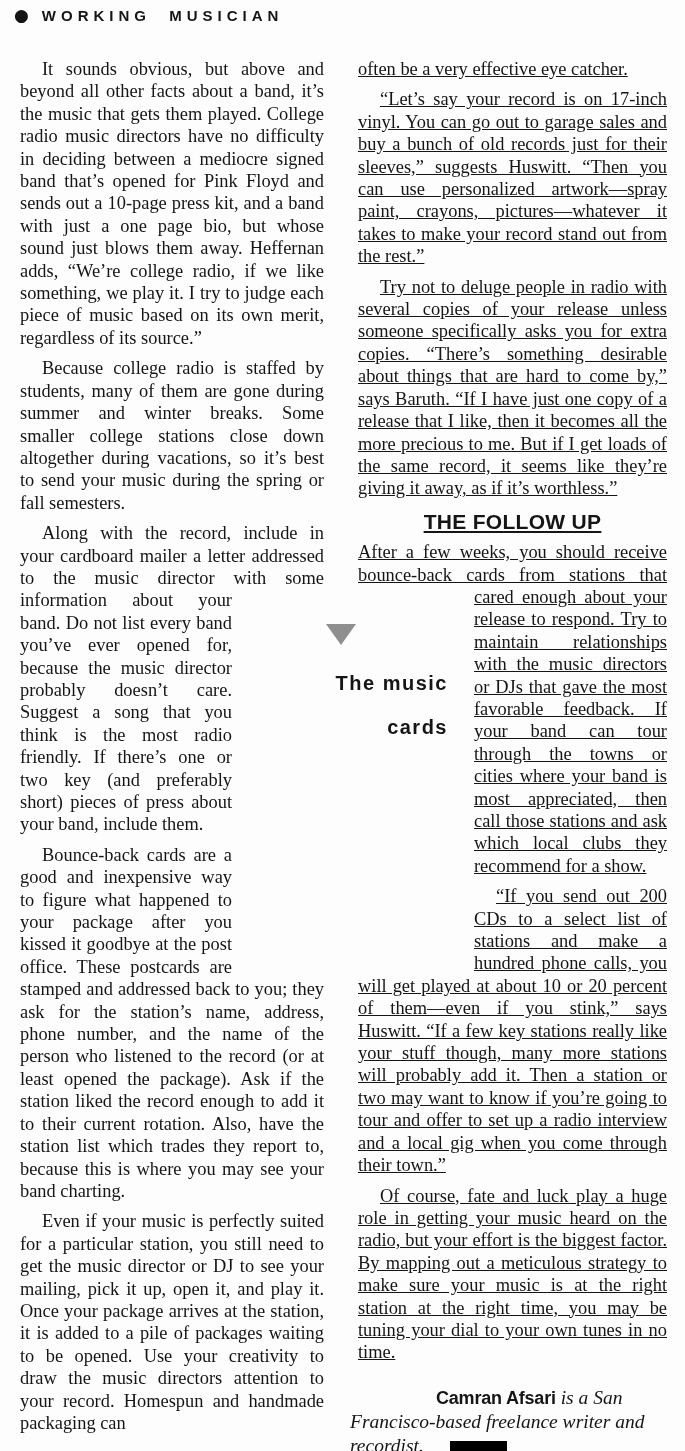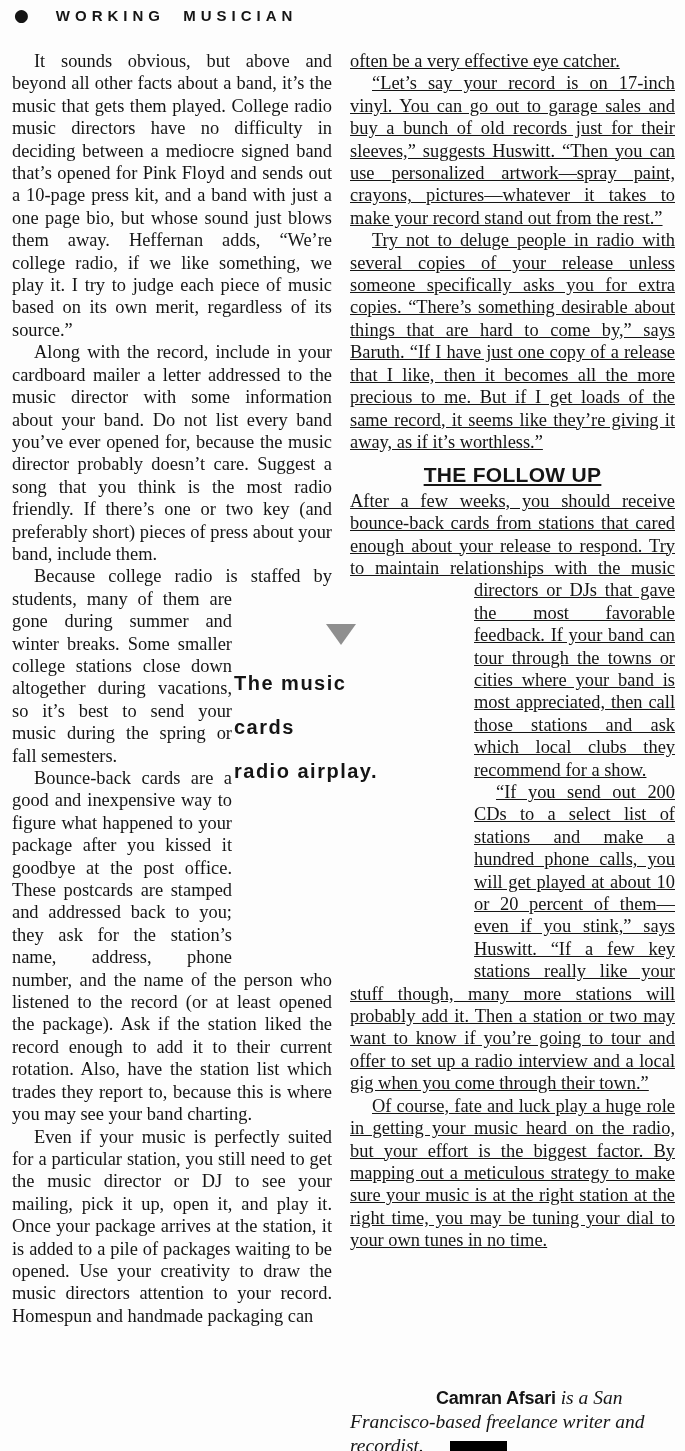--- a/index.html
+++ b/index.html
@@ -6,46 +6,46 @@
   .page{
     position:relative;width:685px;height:1451px;margin:0 auto;
     background:#fdfdfd;overflow:hidden;color:#151515;
     -webkit-hyphens:auto;hyphens:auto;
   }
   
   .header{position:absolute;left:14px;top:7px;display:flex;align-items:center;gap:13px;}
   .header .bullet{font-size:17px;line-height:1;font-family:"DejaVu Sans",sans-serif;}
   .header .title{
     font-family:"Liberation Sans",sans-serif;font-weight:bold;font-size:15px;
-    letter-spacing:5px;word-spacing:9px;white-space:nowrap;margin-left:14px;
+    letter-spacing:5px;word-spacing:9px;white-space:nowrap;
   }
   
   .col{
     position:absolute;top:50px;
     font-family:"Liberation Serif",serif;font-size:18.4px;line-height:22.4px;
     text-align:justify;
   }
   #left-col{left:12px;width:320px;}
   #right-col{left:350px;width:325px;text-decoration:underline;}
-  .col p{margin:0;text-indent:22px;}
+  .col p{margin:8px;text-indent:22px;}
   .col p.noind{text-indent:0;}
   
   .pushR{float:right;width:0;height:556px;}
   .gapR{float:right;clear:right;width:100px;height:356px;}
   .pushL{float:left;width:0;height:546px;}
   .gapL{float:left;clear:left;width:124px;height:368px;}
   
   .follow-heading{
     font-family:"Liberation Sans",sans-serif;font-weight:bold;font-size:21px;
     letter-spacing:.3px;margin:11px 0 3px;text-align:center;text-indent:0;
     -webkit-hyphens:none;hyphens:none;
   }
   
   .pull-quote{
-    position:absolute;left:234px;top:624px;width:214px;text-align:left;
+    position:absolute;left:234px;top:624px;width:214px;text-align:right;
     font-family:"Liberation Sans",sans-serif;font-weight:bold;
   }
   .pq-triangle{
     width:0;height:0;margin:0 auto 16px;
     border-left:15px solid transparent;border-right:15px solid transparent;
     border-top:21px solid #8f8f8f;
   }
   .pq-line{font-size:20px;letter-spacing:1.5px;line-height:44px;white-space:nowrap;}
   
   .credit{
@@ -67,42 +67,41 @@
 
   <div class="header">
     <span class="bullet">●</span>
     <span class="title">WORKING MUSICIAN</span>
   </div>
 
   <div class="col" id="left-col">
     <div class="pushR"></div>
     <div class="gapR"></div>
     <p>It sounds obvious, but above and beyond all other facts about a band, it’s the music that gets them played. College radio music directors have no difficulty in deciding between a mediocre signed band that’s opened for Pink Floyd and sends out a 10-page press kit, and a band with just a one page bio, but whose sound just blows them away. Heffernan adds, “We’re college radio, if we like something, we play it. I try to judge each piece of music based on its own merit, regardless of its source.”</p>
+    <p>Because college radio is staffed by students, many of them are gone during summer and winter breaks. Some smaller college stations close down altogether during vacations, so it’s best to send your music during the spring or fall semesters.</p>
     <p>Along with the record, include in your cardboard mailer a letter addressed to the music director with some information about your band. Do not list every band you’ve ever opened for, because the music director probably doesn’t care. Suggest a song that you think is the most radio friendly. If there’s one or two key (and preferably short) pieces of press about your band, include them.</p>
-    <p>Because college radio is staffed by students, many of them are gone during summer and winter breaks. Some smaller college stations close down altogether during vacations, so it’s best to send your music during the spring or fall semesters.</p>
     <p>Bounce-back cards are a good and inexpensive way to figure what happened to your package after you kissed it goodbye at the post office. These postcards are stamped and addressed back to you; they ask for the station’s name, address, phone number, and the name of the person who listened to the record (or at least opened the package). Ask if the station liked the record enough to add it to their current rotation. Also, have the station list which trades they report to, because this is where you may see your band charting.</p>
     <p>Even if your music is perfectly suited for a particular station, you still need to get the music director or DJ to see your mailing, pick it up, open it, and play it. Once your package arrives at the station, it is added to a pile of packages waiting to be opened. Use your creativity to draw the music directors attention to your record. Homespun and handmade packaging can</p>
   </div>
 
   <div class="col" id="right-col">
     <div class="pushL"></div>
     <div class="gapL"></div>
     <p class="noind">often be a very effective eye catcher.</p>
     <p>“Let’s say your record is on 17-inch vinyl. You can go out to garage sales and buy a bunch of old records just for their sleeves,” suggests Huswitt. “Then you can use personalized artwork—spray paint, crayons, pictures—whatever it takes to make your record stand out from the rest.”</p>
     <p>Try not to deluge people in radio with several copies of your release unless someone specifically asks you for extra copies. “There’s something desirable about things that are hard to come by,” says Baruth. “If I have just one copy of a release that I like, then it becomes all the more precious to me. But if I get loads of the same record, it seems like they’re giving it away, as if it’s worthless.”</p>
     <h2 class="follow-heading">THE FOLLOW UP</h2>
     <p class="noind">After a few weeks, you should receive bounce-back cards from stations that cared enough about your release to respond. Try to maintain relationships with the music directors or DJs that gave the most favorable feedback. If your band can tour through the towns or cities where your band is most appreciated, then call those stations and ask which local clubs they recommend for a show.</p>
     <p>“If you send out 200 CDs to a select list of stations and make a hundred phone calls, you will get played at about 10 or 20 percent of them—even if you stink,” says Huswitt. “If a few key stations really like your stuff though, many more stations will probably add it. Then a station or two may want to know if you’re going to tour and offer to set up a radio interview and a local gig when you come through their town.”</p>
     <p>Of course, fate and luck play a huge role in getting your music heard on the radio, but your effort is the biggest factor. By mapping out a meticulous strategy to make sure your music is at the right station at the right time, you may be tuning your dial to your own tunes in no time.</p>
   </div>
 
   <div class="pull-quote">
     <div class="pq-triangle"></div>
     <div class="pq-line">The music</div>
     <div class="pq-line">cards</div>
-    <div class="pq-line">radio airplay.</div>
   </div>
 
   <p class="credit"><span class="author">Camran Afsari</span><span> is a San Francisco-based freelance writer and recordist.</span></p>
 
   <div class="bottom-mark"></div>
 
 </div>
 
 </body></html>

